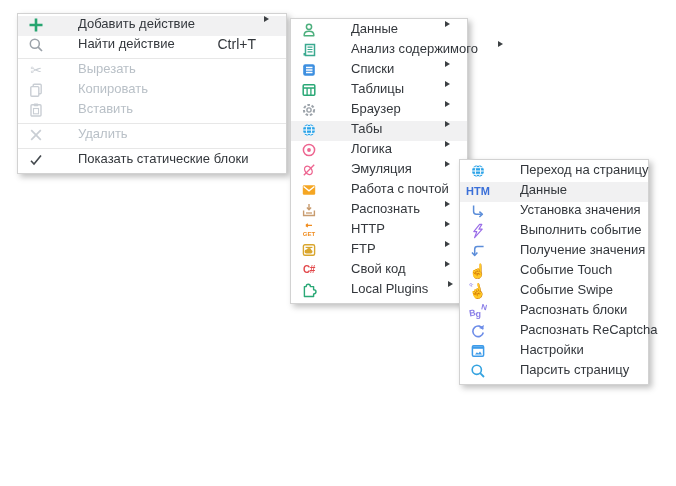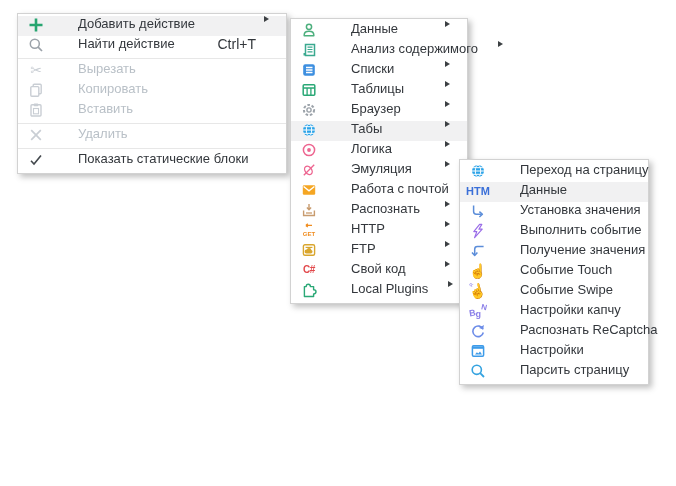--- a/index.html
+++ b/index.html
@@ -319,21 +319,21 @@
         </span>
     <span class="lbl">Событие Swipe</span>
 
   </div>
       <div class="row">
     <span class="ic">
           <span style="color:#8b7fe8;font-weight:bold;font-size:9px;line-height:1;display:inline-block;transform:rotate(-10deg) translateY(2px)">B</span>
           <span style="color:#8b7fe8;font-weight:bold;font-size:9px;line-height:1;display:inline-block;transform:translateY(3px)">g</span>
           <span style="color:#8b7fe8;font-weight:bold;font-size:8px;line-height:1;display:inline-block;transform:translateY(-3px) rotate(12deg)">N</span>
         </span>
-    <span class="lbl">Настройки капчу</span>
+    <span class="lbl">Распознать блоки</span>
 
   </div>
       <div class="row">
     <span class="ic">
           <svg width="16" height="16" viewBox="0 0 16 16" xmlns="http://www.w3.org/2000/svg">
             <path d="M13 6.2A5.3 5.3 0 1 0 13.3 9.5" stroke="#6c8ce8" stroke-width="1.6" fill="none"></path>
             <path d="M13.9 2l-.7 4.5-4.2-1.5z" fill="#6c8ce8"></path>
           </svg>
         </span>
     <span class="lbl">Распознать ReCaptcha</span>

